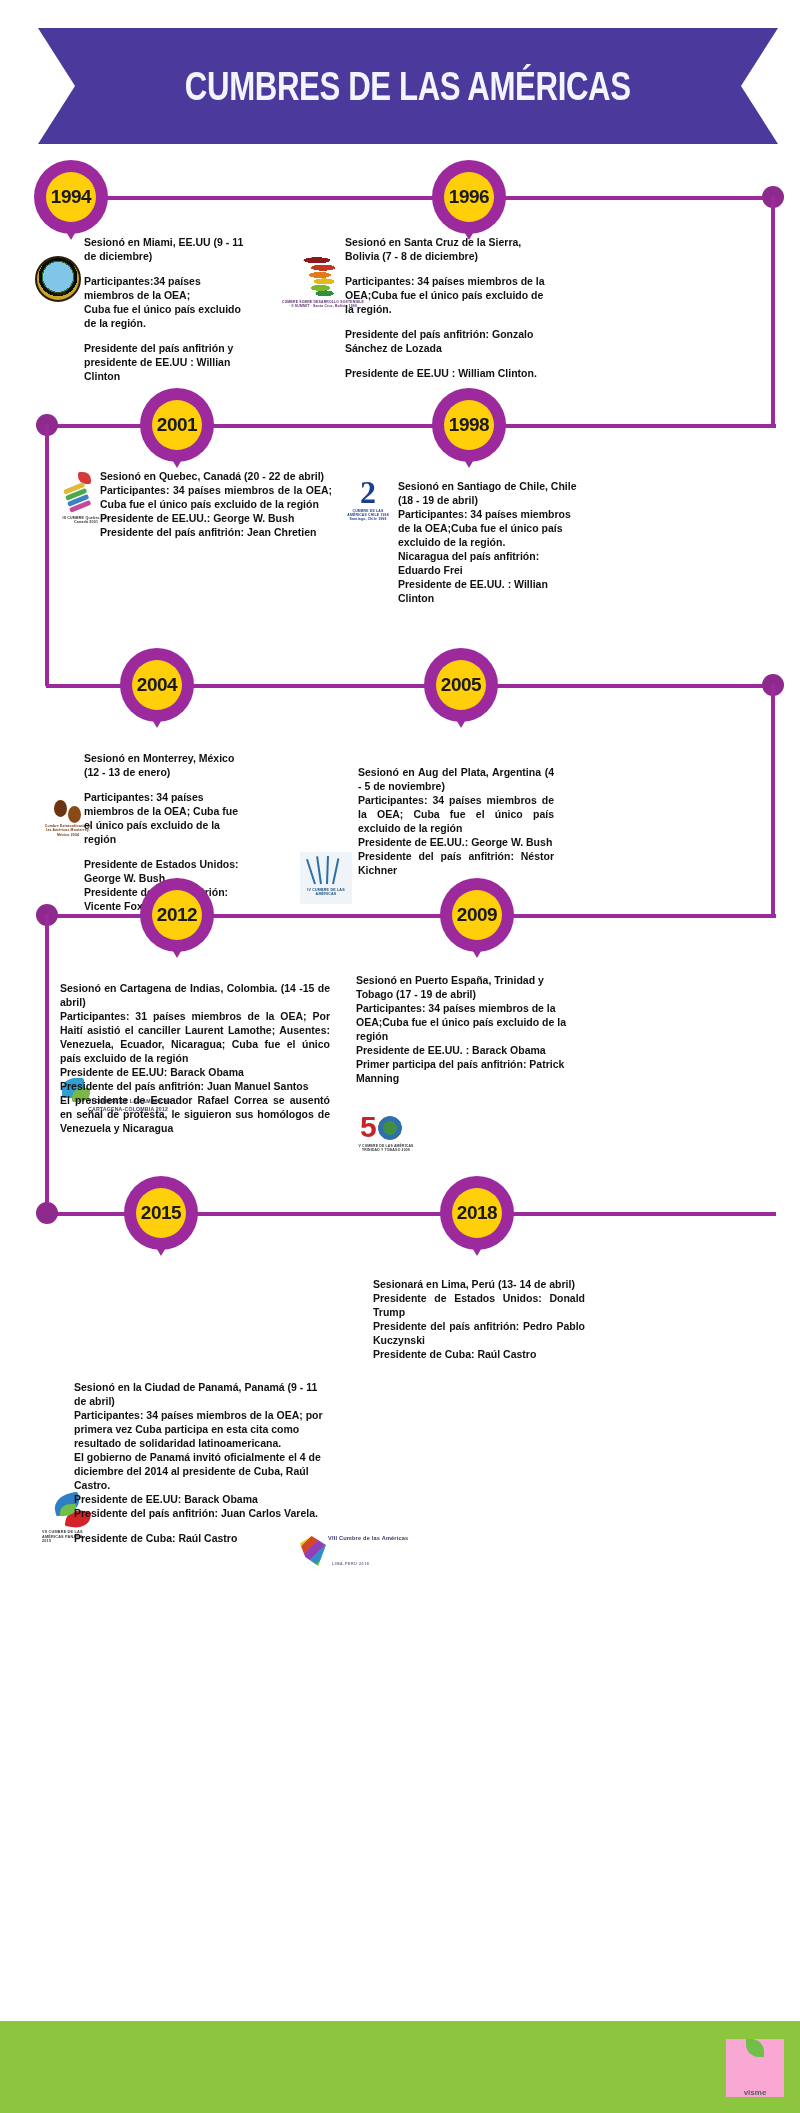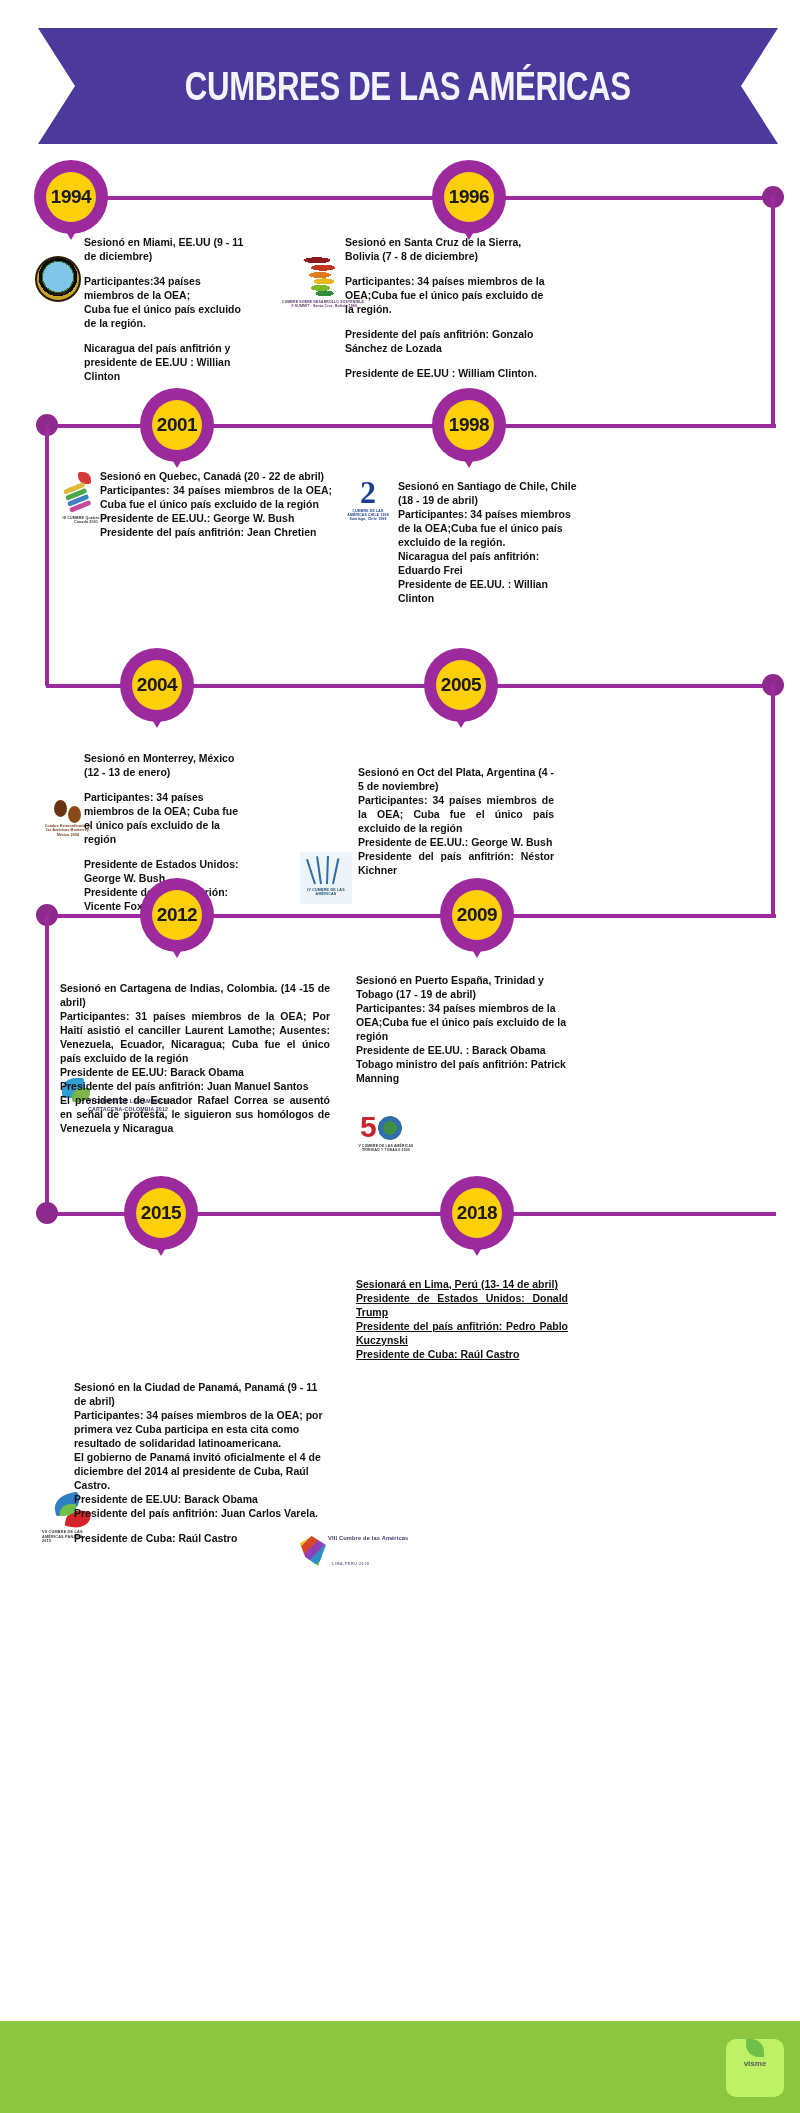--- a/index.html
+++ b/index.html
@@ -229,26 +229,26 @@
   .footer-bar {
     position: absolute;
     left: 0; bottom: 0;
     width: 800px; height: 92px;
     background: #8cc63e;
   }
   .visme {
     position: absolute;
     right: 16px; bottom: 16px;
     width: 58px; height: 58px;
-    border-radius: 10px;
-    background: #bef264;
+    border-radius: 0;
+    background: #f9a8d4;
     display: flex;
     flex-direction: column;
     align-items: center;
-    justify-content: flex-start;
+    justify-content: space-between;
   }
   .visme .leaf {
     width: 18px; height: 18px;
     border-radius: 0 70% 0 70%;
     background: #6fbf4a;
     margin-bottom: 2px;
   }
   .visme .vname {
     font-size: 8px;
     color: #5a5a5a;
@@ -294,21 +294,21 @@
     </div>
     <div class="tail"></div>
   </div>
   <div class="emblem seal-1994" style="left:35px; top:256px;">
     <div class="seal-cap" style="bottom:4px;">I CUMBRE</div>
   </div>
   <div class="txt" style="left:84px; top:236px; width:160px;">
     <p>Sesionó en Miami, EE.UU (9 - 11 de diciembre)</p>
     <p class="gap" style="white-space:pre-line;">Participantes:34 países miembros de la OEA;
 Cuba fue el único país excluido de la región.</p>
-    <p class="gap">Nicaragua del país anfitrión y presidente de EE.UU : Willian Clinton</p>
+    <p class="gap">Presidente del país anfitrión y presidente de EE.UU : Willian Clinton</p>
   </div>
 
   <div class="pin" style="left:432px; top:160px;">
     <div class="head">
       <div class="inner">
         <span class="year">1996</span>
       </div>
     </div>
     <div class="tail"></div>
   </div>
@@ -400,21 +400,21 @@
   </div>
   <div class="emblem mardel-logo" style="left:300px; top:746px;">
     <div class="mdline" style="left:14px; top:6px; height:26px; transform:rotate(-18deg);"></div>
     <div class="mdline" style="left:20px; top:4px; height:28px; transform:rotate(-8deg);"></div>
     <div class="mdline" style="left:26px; top:4px; height:28px; transform:rotate(2deg);"></div>
     <div class="mdline" style="left:32px; top:6px; height:26px; transform:rotate(12deg);"></div>
     <div class="seal-cap" style="top:36px; font-size:3.6px; color:#1b4f7a;">IV CUMBRE
 DE LAS AMÉRICAS</div>
   </div>
   <div class="txt just" style="left:358px; top:766px; width:196px;">
-    <p>Sesionó en Oct del Plata, Argentina (4 - 5 de noviembre)</p>
+    <p>Sesionó en Aug del Plata, Argentina (4 - 5 de noviembre)</p>
     <p>Participantes: 34 países miembros de la OEA; Cuba fue el único país excluido de la región</p>
     <p>Presidente de EE.UU.: George W. Bush</p>
     <p>Presidente del país anfitrión: Néstor Kichner</p>
   </div>
 
   <div class="pin" style="left:140px; top:878px;">
     <div class="head">
       <div class="inner">
         <span class="year">2012</span>
       </div>
@@ -447,21 +447,21 @@
   <div class="emblem trinidad-logo" style="left:358px; top:908px;">
     <div style="position:absolute; left:2px; top:0px; font-size:30px; font-weight:bold; color:#c4242a; font-family:'Liberation Sans',sans-serif;">5</div>
     <div style="position:absolute; left:20px; top:6px; width:24px; height:24px; border-radius:50%; background:radial-gradient(circle at 50% 50%, #3f8f3f 0 40%, #2f6fae 40% 70%, #e0b93a 70% 100%);"></div>
     <div class="seal-cap" style="top:34px; font-size:3.4px; color:#333;">V CUMBRE DE LAS AMÉRICAS
 TRINIDAD Y TOBAGO 2009</div>
   </div>
   <div class="txt" style="left:356px; top:974px; width:212px;">
     <p>Sesionó en Puerto España, Trinidad y Tobago  (17 - 19 de abril)</p>
     <p>Participantes: 34 países miembros de la OEA;Cuba fue el único país excluido de la región</p>
     <p>Presidente de EE.UU. : Barack Obama</p>
-    <p>Tobago ministro del país anfitrión: Patrick Manning</p>
+    <p>Primer participa del país anfitrión: Patrick Manning</p>
   </div>
 
   <div class="pin" style="left:124px; top:1176px;">
     <div class="head">
       <div class="inner">
         <span class="year">2015</span>
       </div>
     </div>
     <div class="tail"></div>
   </div>
@@ -489,21 +489,21 @@
       </div>
     </div>
     <div class="tail"></div>
   </div>
   <div class="emblem lima-logo" style="left:296px; top:1212px;">
     <div style="position:absolute; left:4px; top:4px; width:26px; height:30px; background:linear-gradient(135deg,#e8c21a 0 20%,#d4452a 20% 40%,#8f3fb8 40% 60%,#2f8fc4 60% 80%,#6fbf4a 80% 100%); clip-path:polygon(45% 0,100% 30%,70% 100%,20% 70%,0 25%);"></div>
     <div class="seal-cap" style="top:2px; left:32px; width:88px; text-align:left; font-size:5.6px; color:#3a3a6a; line-height:1.6;">VIII Cumbre
 de las Américas</div>
     <div class="seal-cap" style="top:30px; left:36px; width:80px; text-align:left; font-size:3.6px; color:#6a6a8a; letter-spacing:0.6px;">LIMA-PERÚ 2018</div>
   </div>
-  <div class="txt just" style="left:356px; top:1278px; width:212px;text-decoration:underline;">
+  <div class="txt just" style="left:373px; top:1278px; width:212px;">
     <p>Sesionará en Lima, Perú (13- 14 de abril)</p>
     <p>Presidente de Estados Unidos: Donald Trump</p>
     <p>Presidente del país anfitrión: Pedro Pablo Kuczynski</p>
     <p>Presidente de Cuba: Raúl Castro</p>
   </div>
 
 
   <div class="footer-bar"></div>
   <div class="visme">
     <div class="leaf"></div>

